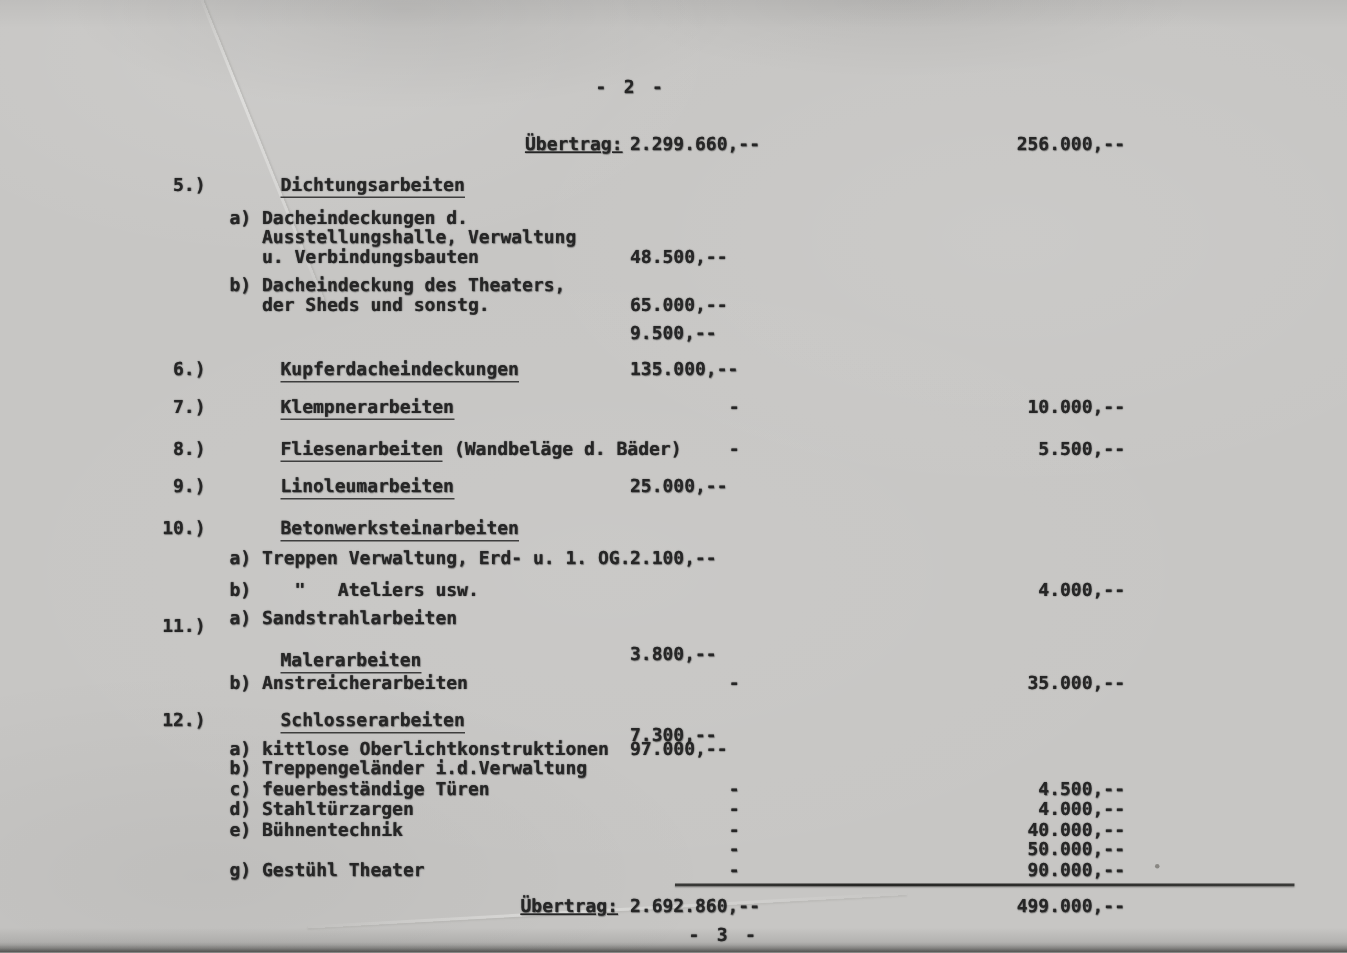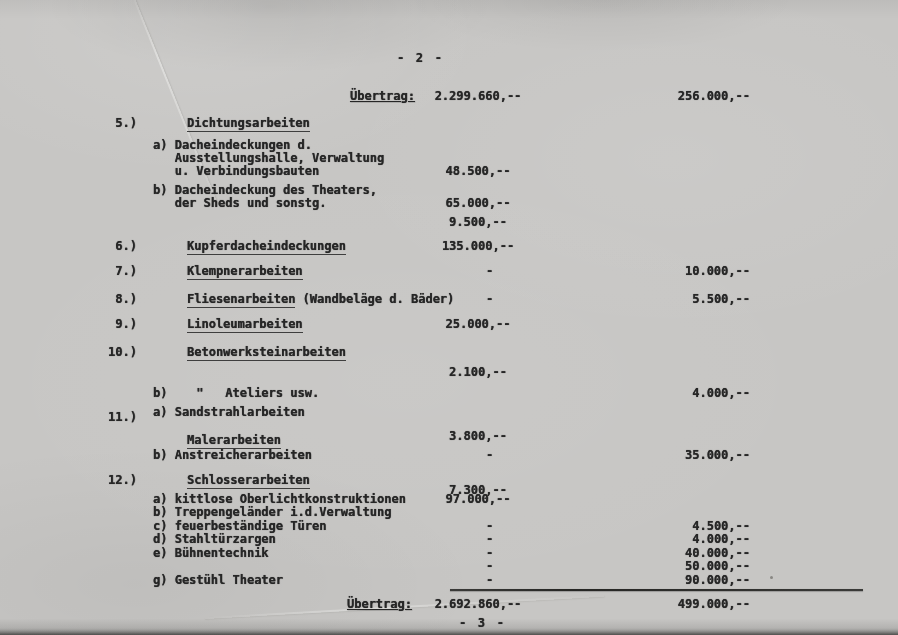--- a/index.html
+++ b/index.html
@@ -23,21 +23,21 @@
     color:#262626;
   }
   .txt {
     position:absolute;
     white-space:pre;
     text-shadow:0 0 0.8px rgba(45,45,45,0.8), 0.4px 0.4px 0.6px rgba(45,45,45,0.45);
   }
   .num  { left:85px;  width:52px;  text-align:right; }
   .ttl  { left:144px;margin-left:43px; }
   .sub  { left:153px; }
-  .amt1 { left:420px; width:116px; text-align:center; }
+  .amt1 { left:420px; width:116px; text-align:left; }
   .amt1.dash { width:139px; text-align:center; }
   .amt2 { left:630px; width:120px; text-align:right; }
   .lblr { text-align:right;text-decoration:underline; }
   .u { border-bottom:1.6px solid rgba(38,38,38,0.85); padding-bottom:1px; }
   .pn { letter-spacing:2.2px; }
   .rule {
     position:absolute; left:450px; top:589px; width:413px; height:2px;
     background:linear-gradient(90deg, #3a3a38, #262624 30%, #30302e 70%, #3a3a38);
     box-shadow:0 0.5px 0.8px rgba(40,40,40,0.5);
   }
@@ -101,20 +101,21 @@
   <div class="txt ttl" style="top:293px"><span class="u">Fliesenarbeiten</span><span> (Wandbeläge d. Bäder)</span></div>
   <div class="txt amt1 dash" style="top:293px">-</div>
   <div class="txt amt2" style="top:293px">5.500,--</div>
 
   <div class="txt num" style="top:318px">9.)</div>
   <div class="txt ttl" style="top:318px"><span class="u">Linoleumarbeiten</span></div>
   <div class="txt amt1" style="top:318px">25.000,--</div>
 
   <div class="txt num" style="top:346px">10.)</div>
   <div class="txt ttl" style="top:346px"><span class="u">Betonwerksteinarbeiten</span></div>
+  <div class="txt sub" style="top:366px">a) Treppen Verwaltung, Erd- u. 1. OG.</div>
   <div class="txt amt1" style="top:366px">2.100,--</div>
   <div class="txt sub" style="top:387px">b)    "   Ateliers usw.</div>
   <div class="txt amt2" style="top:387px">4.000,--</div>
 
   <div class="txt num" style="top:411px">11.)</div>
   <div class="txt ttl" style="top:434px"><span class="u">Malerarbeiten</span></div>
   <div class="txt sub" style="top:406px">a) Sandstrahlarbeiten</div>
   <div class="txt amt1" style="top:430px">3.800,--</div>
   <div class="txt sub" style="top:449px">b) Anstreicherarbeiten</div>
   <div class="txt amt1 dash" style="top:449px">-</div>

